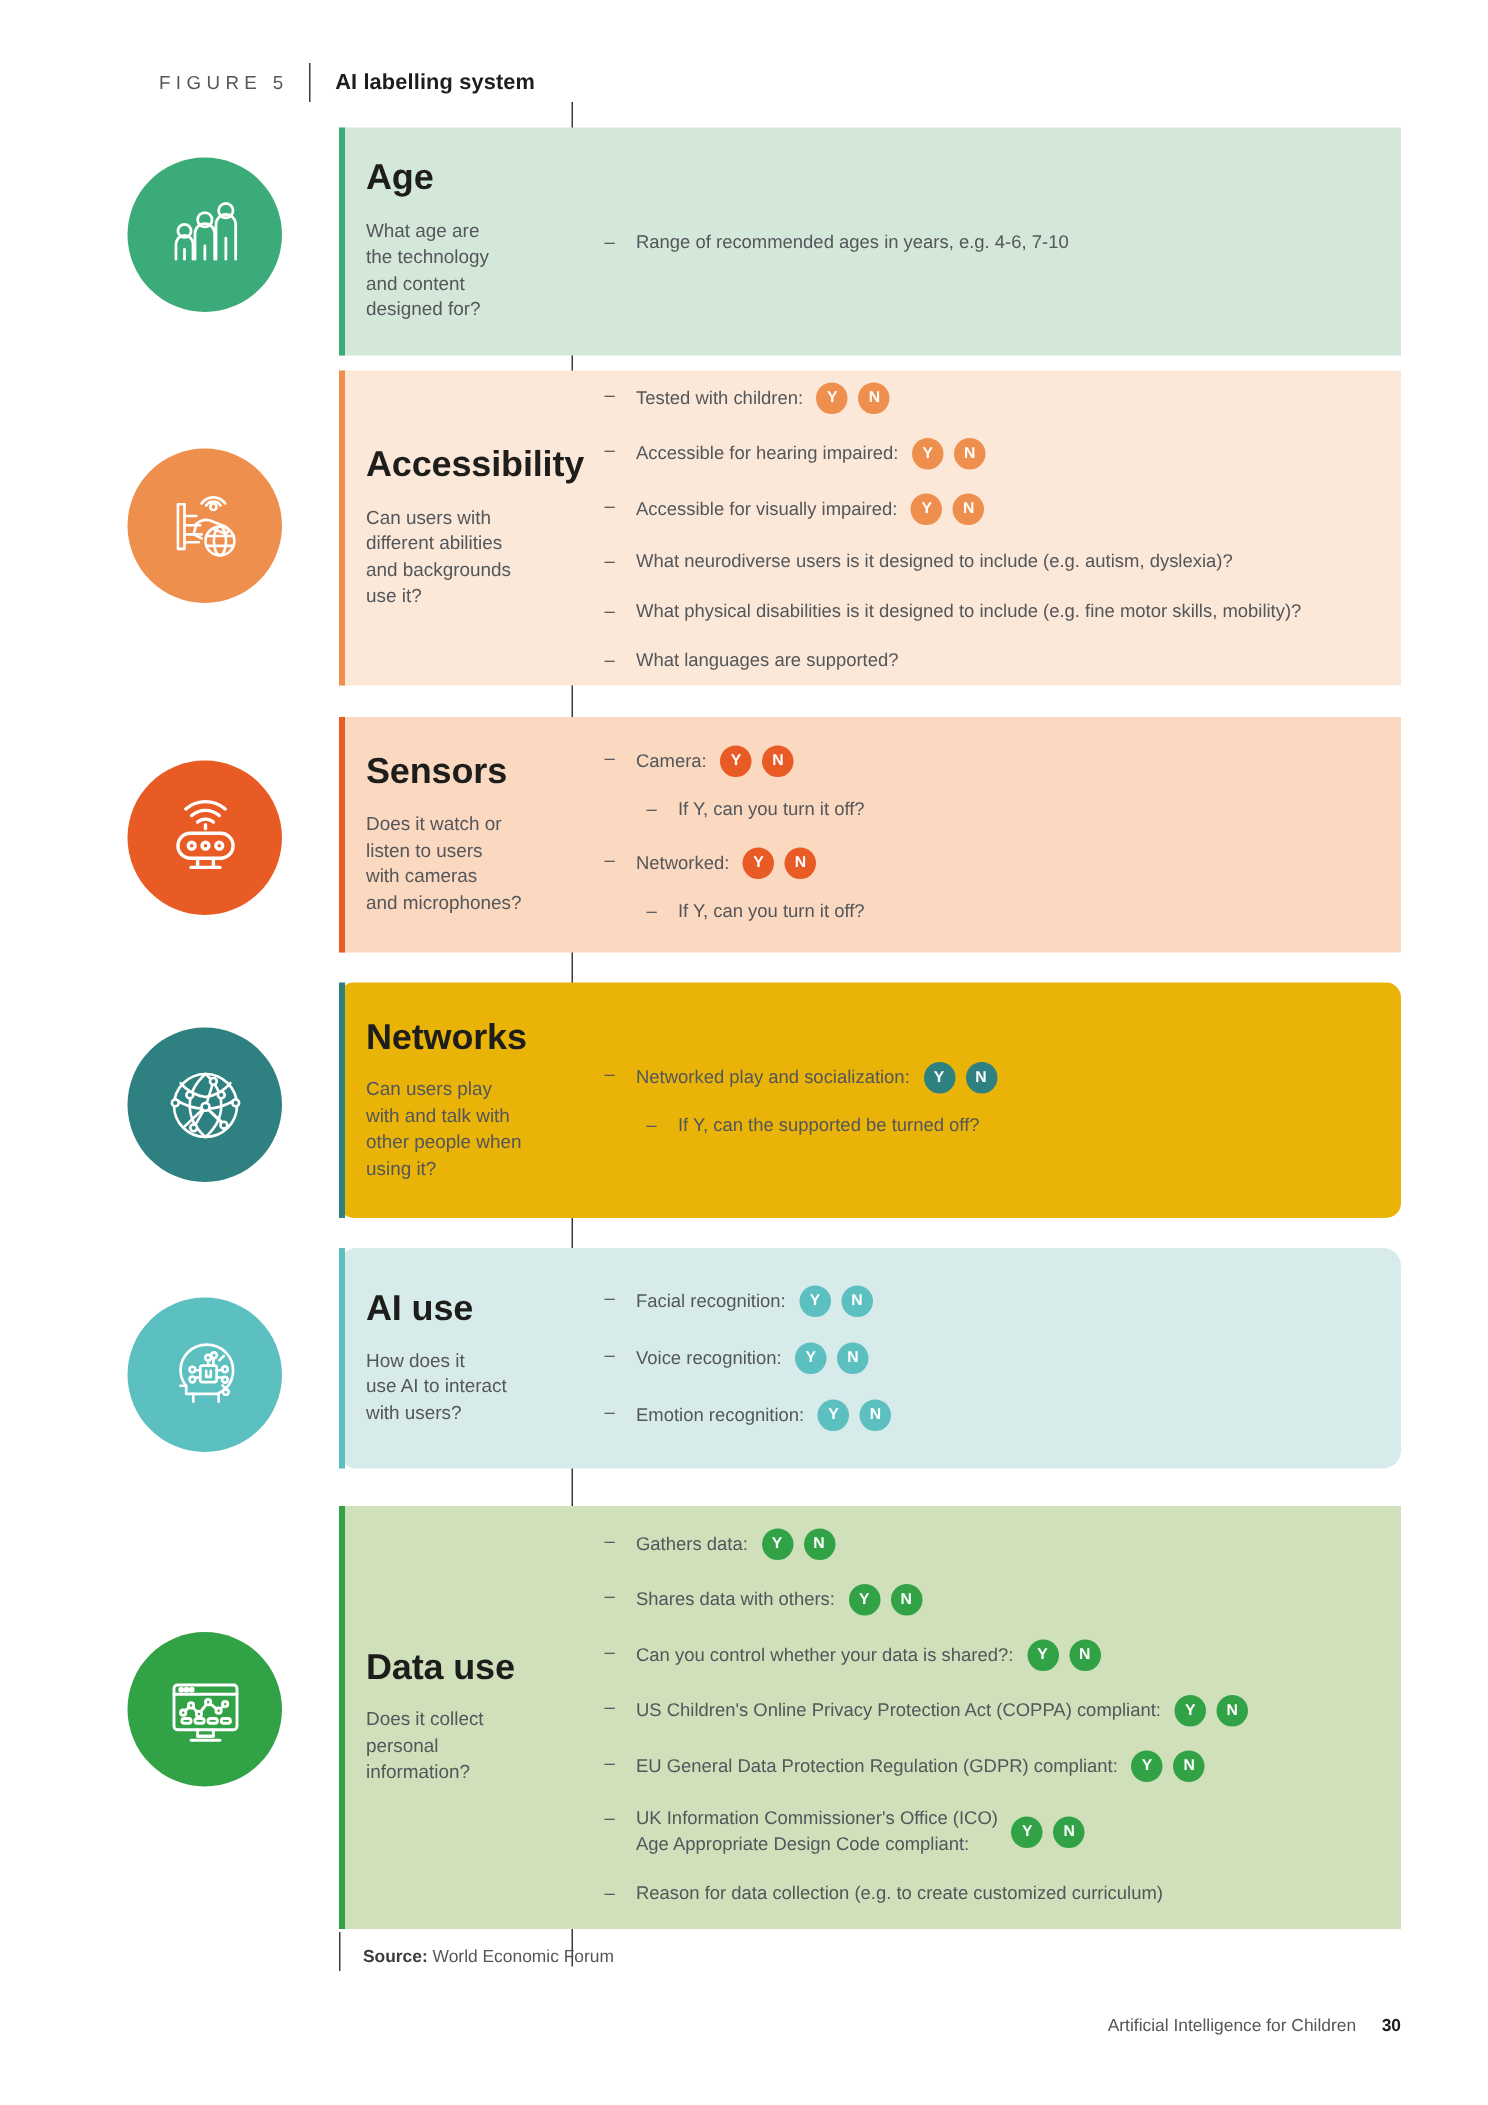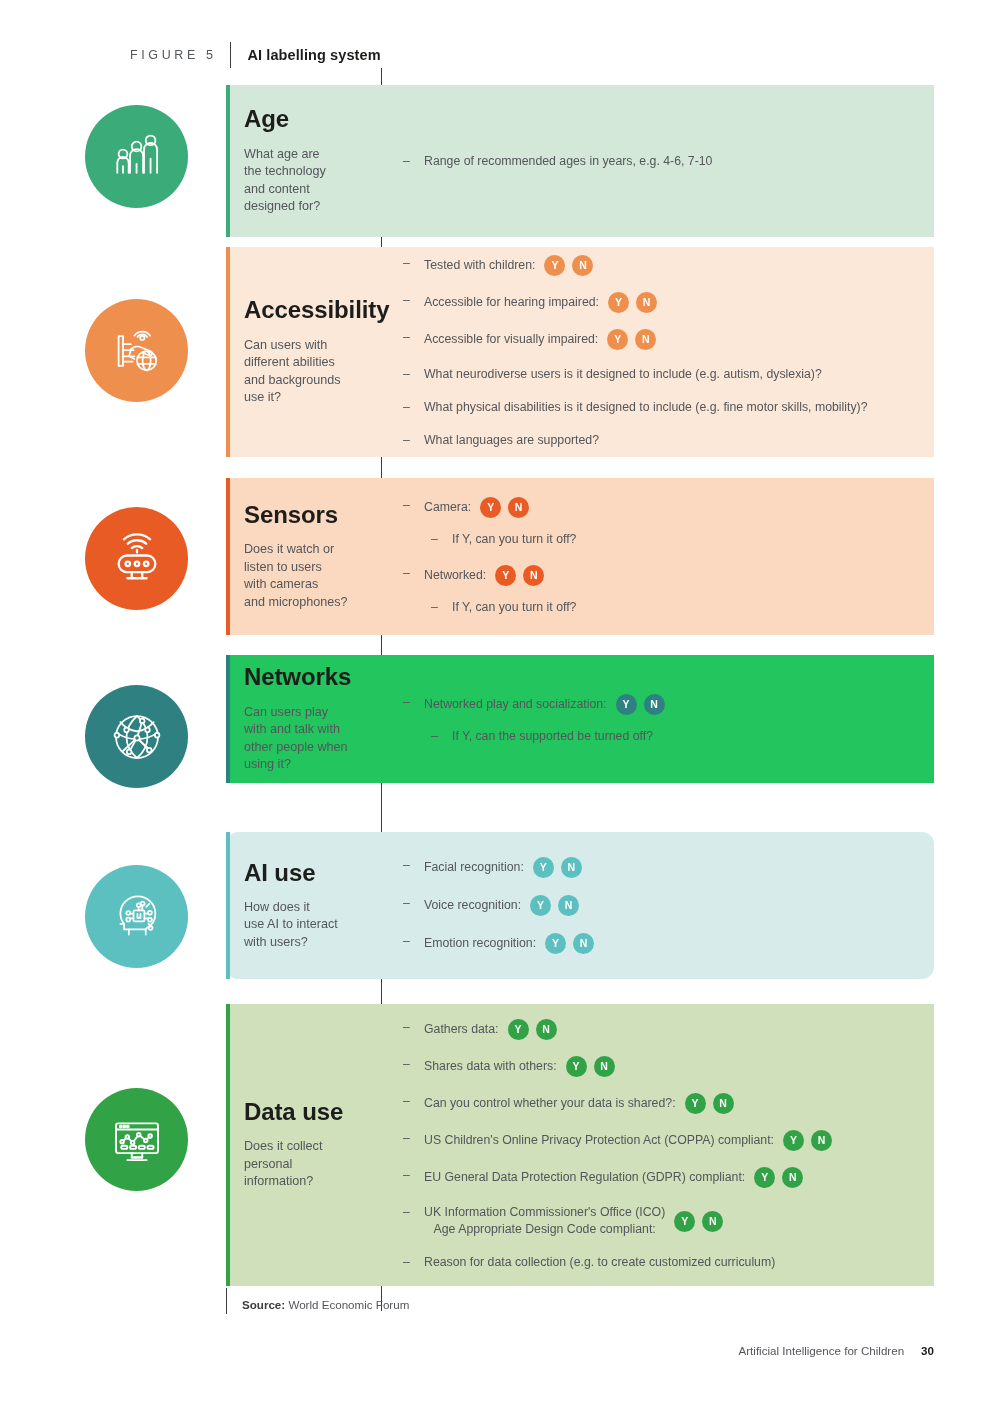--- a/index.html
+++ b/index.html
@@ -7,21 +7,21 @@
     width: 992px; height: 1403px;
     background: #ffffff;
     font-family: "Liberation Sans", sans-serif;
     color: #3b3b3b;
     overflow: hidden;
   }
   .page { position: relative; width: 992px; height: 1403px; }
 
   
   .fig-header {
-    position: absolute; left: 130px; top: 42px;
+    position: absolute; left: 106px; top: 42px;
     display: flex; align-items: center; height: 26px;
   }
   .fig-label {
     font-size: 12.5px; letter-spacing: 3.6px; color: #53565a;
     font-weight: 400; text-transform: uppercase;
   }
   .fig-sep { width: 1px; height: 26px; background: #3c3c3b; margin: 0 16px 0 14px; }
   .fig-title { font-size: 14.5px; font-weight: 700; color: #1d1d1b; letter-spacing: .1px; }
 
   
@@ -58,21 +58,21 @@
     font-size: 12.6px; line-height: 17.5px; color: #53565a;
   }
 
   
   .item { display: flex; align-items: flex-start; font-size: 12.3px; line-height: 17px; }
   .dash { flex: 0 0 21px; color: #53565a; }
   .item-txt { color: #53565a; }
   .sub .dash { flex: 0 0 21px; }
   .sub { padding-left: 28px; }
   .item-line { display: flex; align-items: center; flex-wrap: wrap; }
-  .two-line-text { line-height: 17px; text-align: center; }
+  .two-line-text { line-height: 17px; }
 
   .badges { display: inline-flex; align-items: center; margin-left: 9px; }
   .badge {
     width: 21px; height: 21px; border-radius: 50%;
     display: inline-flex; align-items: center; justify-content: center;
     color: #ffffff; font-size: 10.5px; font-weight: 700;
     margin-right: 7px;
   }
 
   
@@ -232,21 +232,21 @@
             </span>
           </div>
           <div class="item sub" style="margin-top: 13px;">
             <span class="dash">–</span>
             <span class="item-line">
               <span class="item-txt two-line-text">If Y, can you turn it off?</span>
             </span>
           </div>
         </div>
       </div>
-      <div class="band" style="top: 655px; height: 128px; background: #22c55e;">
+      <div class="band" style="top: 655px; height: 157px; background: #eab308; border-radius: 10px;">
         <div class="accent" style="background: rgb(46, 129, 128);"></div>
         <div class="band-title-col">
           <div class="band-heading">Networks</div>
           <div class="band-question">
             <div>Can users play</div>
             <div>with and talk with</div>
             <div>other people when</div>
             <div>using it?</div>
           </div>
         </div>

